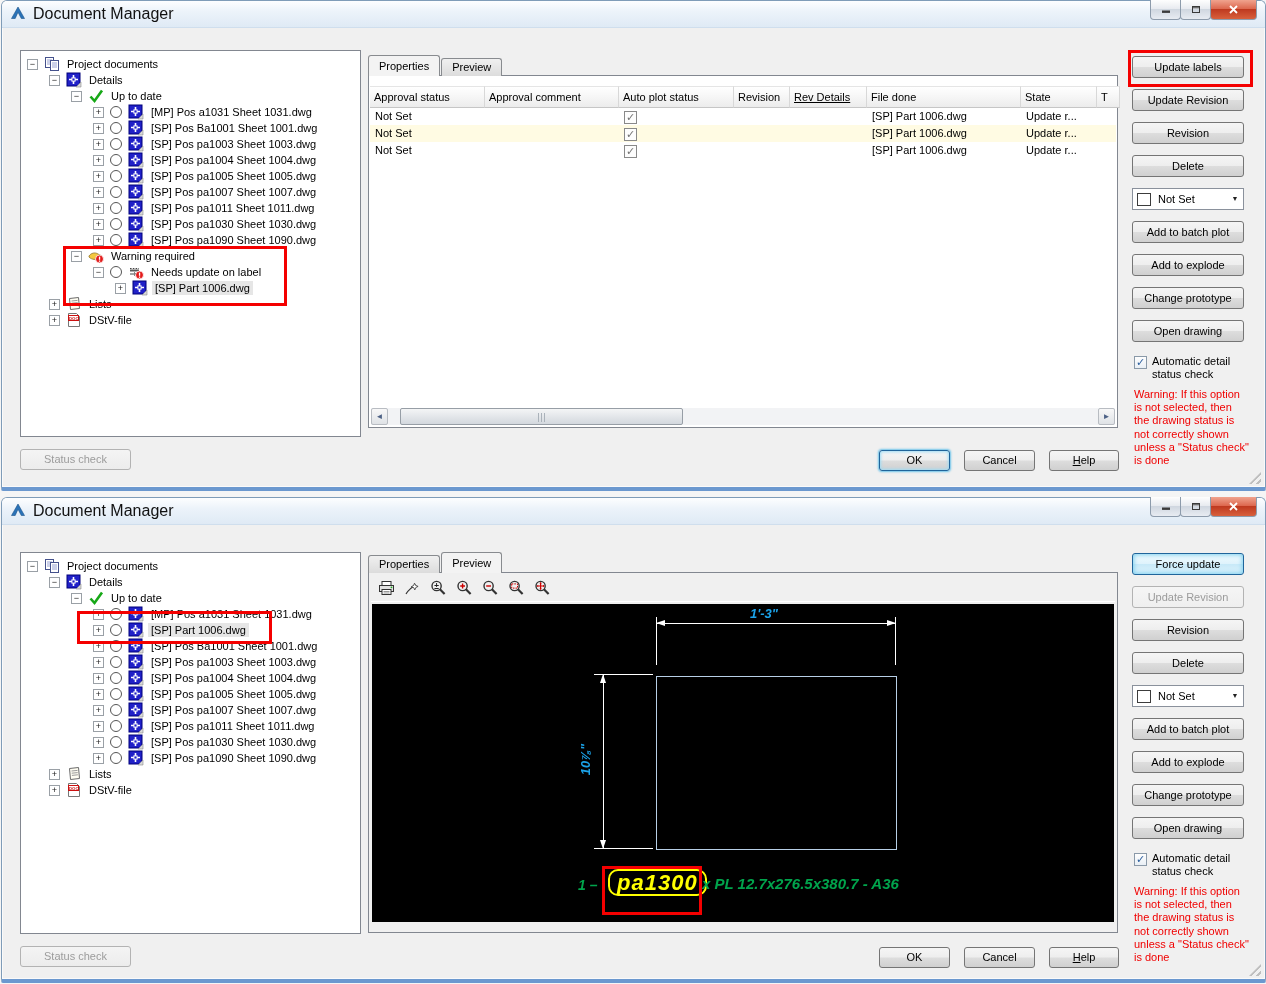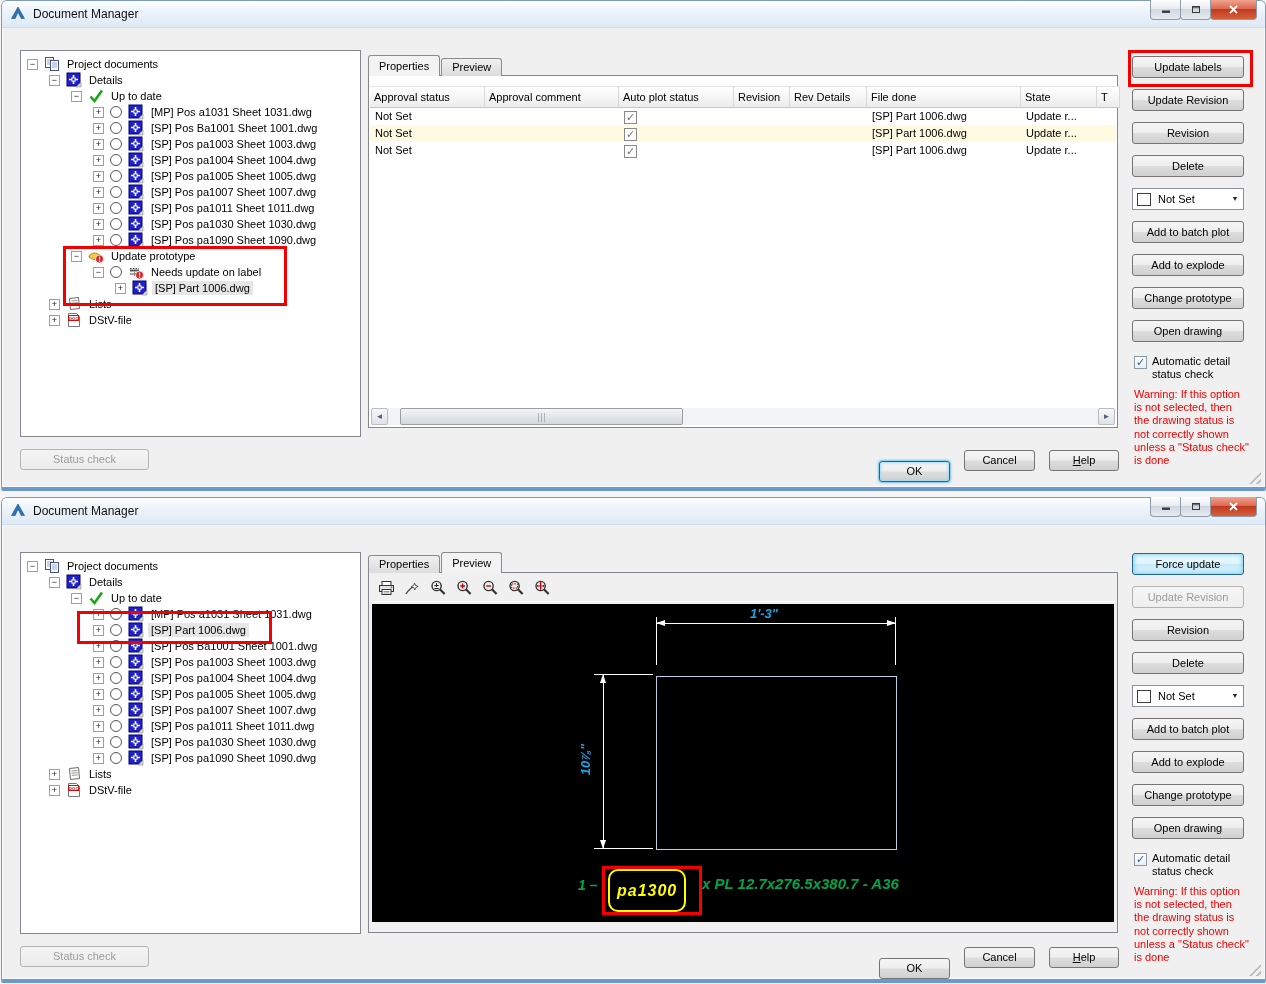--- a/index.html
+++ b/index.html
@@ -6,21 +6,21 @@
   #canvas{position:relative;width:1266px;height:984px;background:#f5f5f5;overflow:hidden;
     font-family:"Liberation Sans",sans-serif;font-size:11px;color:#000;}
   
   .window{position:absolute;left:1px;width:1263px;background:#f0f0f0;
     border:1px solid #7f9cb8;border-bottom:4px solid #6b98cf;border-radius:6px 6px 2px 2px;
     box-shadow:inset 0 0 0 1px rgba(255,255,255,.65);}
   #win1{top:0;height:486px;}
   #win2{top:497px;height:481px;}
   .titlebar{height:26px;display:flex;align-items:center;gap:7px;padding:0 8px;position:relative;
     background:linear-gradient(#fdfeff,#ecf3fa 40%,#dfeaf5);border-radius:5px 5px 0 0;border-bottom:1px solid #cfdeed;}
-  .title{font-size:12px;color:#111;}
+  .title{font-size:16px;color:#111;}
   .capbtns{position:absolute;top:-1px;right:8px;display:flex;}
   .capbtn{width:29px;height:19px;border:1px solid #8d9bab;border-top:none;margin-left:-1px;
     display:flex;align-items:center;justify-content:center;border-radius:0 0 4px 4px;
     background:linear-gradient(#fefefe,#e8ebf0 45%,#d0d7e0 50%,#e8ecf2);}
   .capbtn.close{width:45px;background:linear-gradient(#f0a38e,#dd6950 45%,#bf3a20 50%,#d8603c);}
   .client{position:absolute;left:0;top:26px;right:0;bottom:0;}
   
   .tree-panel{position:absolute;left:18px;width:341px;background:#fff;border:1px solid #828790;
     overflow:hidden;padding-top:5px;box-sizing:border-box;}
   #win1 .tree-panel{top:23px;height:387px;}
@@ -74,41 +74,41 @@
   .ddarrow{margin-left:auto;width:16px;text-align:center;font-size:7px;color:#222;align-self:stretch;line-height:20px;}
   
   .autochk{position:absolute;left:1132px;top:328px;width:114px;display:flex;gap:5px;line-height:13px;}
   .chk{width:13px;height:13px;box-sizing:border-box;border:1px solid #8a99a8;flex:0 0 13px;margin-top:1px;
     background:linear-gradient(#fefefe,#e9eff5);color:#2c5f9e;font-size:11px;line-height:11px;text-align:center;}
   .warning{position:absolute;left:1132px;top:361px;width:115px;color:#f00000;line-height:13.2px;}
   .footbtn{position:absolute;box-sizing:border-box;height:21px;border:1px solid #757575;border-radius:3px;
     background:linear-gradient(#f5f5f5,#eeeeee 48%,#dddddd 52%,#d0d0d0);text-align:center;line-height:19px;}
   .footbtn.disabled{color:#9c9c9c;border-color:#b3b3b3;background:linear-gradient(#f4f4f4,#ececec);}
   .footbtn.default{border-color:#20659b;box-shadow:0 0 2px 1px #6fc4ea, inset 0 0 3px 1px #9fdcf5;}
-  #sc1,#sc2{left:18px;top:422px;width:129px;}
-  .ok{left:877px;top:423px;width:71px;margin-top:11px;}
+  #sc1,#sc2{left:18px;top:422px;width:111px;}
+  .ok{left:877px;top:423px;width:71px;}
   .cancel{left:962px;top:423px;width:71px;}
   .help{left:1047px;top:423px;width:70px;}
   .grip{position:absolute;right:4px;bottom:3px;width:12px;height:12px;opacity:.7;
     background:repeating-linear-gradient(135deg,transparent 0 3px,#a9a9a9 3px 5px);
     clip-path:polygon(100% 0,100% 100%,0 100%);}
   
   .ptoolbar{position:absolute;left:2px;top:2px;right:2px;height:27px;background:#f0f0f0;
     border-bottom:1px solid #ffffff;display:flex;align-items:center;gap:7px;padding-left:6px;box-sizing:border-box;}
   .picon{width:19px;height:18px;display:flex;align-items:center;justify-content:center;}
   .cad-canvas{position:absolute;left:3px;top:31px;width:742px;height:318px;background:#000;overflow:hidden;}
   .cline{position:absolute;background:#fff;}
   .crect{position:absolute;border:1px solid #b7cfe6;box-sizing:border-box;}
   .arr{position:absolute;width:0;height:0;border-style:solid;}
   .dimtext{position:absolute;color:#1ba2e8;font-style:italic;font-weight:bold;font-size:13px;}
   .vdim{transform:rotate(-90deg);transform-origin:center;}
   .cadgreen{position:absolute;color:#00a44c;font-style:italic;font-weight:bold;font-size:15px;white-space:nowrap;}
   .qty{font-size:14px;}
   .markbox{position:absolute;border:2px solid #ffff00;border-radius:10px;color:#ffff00;background:#000;
-    font-style:italic;font-weight:bold;font-size:16px;line-height:23px;padding:8px 7px;letter-spacing:1px;}
+    font-style:italic;font-weight:bold;font-size:22px;line-height:23px;padding:0 7px;letter-spacing:1px;}
   
   .redbox{position:absolute;border:3px solid #f40000;z-index:60;}
   #rb1{left:1128px;top:50px;width:119px;height:31px;}
   #rb2{left:63px;top:246px;width:218px;height:54px;}
   #rb3{left:77px;top:611px;width:189px;height:27px;}
   #rb4{left:602px;top:866px;width:94px;height:43px;}
 </style>
 </head>
 <body>
 
@@ -296,21 +296,21 @@
           <div class="trow" style="padding-left: 50px;">
             <span class="exp">−</span>
             <span class="ticon">
               <svg width="16" height="16" viewBox="0 0 16 16">
                 <path d="M1 8c2-3 6-4 9-2l4 2-3 2c-3 2-7 2-10-1z" fill="#f3c73f" stroke="#93742a" stroke-width=".8"></path>
                 <circle cx="11.5" cy="11" r="4" fill="#e31b1b" stroke="#fff" stroke-width=".8"></circle>
                 <rect x="10.9" y="8.6" width="1.3" height="3.2" fill="#fff"></rect>
                 <rect x="10.9" y="12.5" width="1.3" height="1.3" fill="#fff"></rect>
               </svg>
             </span>
-            <span class="tlabel">Update prototype</span>
+            <span class="tlabel">Warning required</span>
           </div>
           <div class="trow" style="padding-left: 72px;">
             <span class="exp">−</span>
             <span class="circ"></span>
             <span class="ticon">
               <svg width="16" height="16" viewBox="0 0 16 16">
                 <path d="M2 4.5h9" stroke="#444" stroke-dasharray="1.6 1.2"></path>
                 <rect x="2" y="5.5" width="9" height="2" fill="#5a5a5a"></rect>
                 <path d="M2 10h6M6 8.5L8 10l-2 1.5" stroke="#444" fill="none"></path>
                 <circle cx="11.5" cy="11" r="4" fill="#e31b1b" stroke="#fff" stroke-width=".8"></circle>
@@ -360,21 +360,21 @@
         <div class="tab">Preview</div>
       </div>
 
       <div class="main-panel">
         <div class="tbl">
             <div class="thead">
               <div class="th" style="width: 115px;">Approval status</div>
               <div class="th" style="width: 134px;">Approval comment</div>
               <div class="th" style="width: 115px;">Auto plot status</div>
               <div class="th" style="width: 56px;">Revision</div>
-              <div class="th" style="width: 77px;">Rev Details</div>
+              <div class="th" style="width: 77px; text-decoration: underline;">Rev Details</div>
               <div class="th" style="width: 154px;">File done</div>
               <div class="th" style="width: 76px;">State</div>
               <div class="th" style="width: 23px;">T</div>
             </div>
             <div class="tr">
               <div class="td" style="width: 115px;">Not Set</div>
               <div class="td" style="width: 134px;"></div>
               <div class="td" style="width: 115px;"><span class="cb">✓</span></div>
               <div class="td" style="width: 56px;"></div>
               <div class="td" style="width: 77px;"></div>

